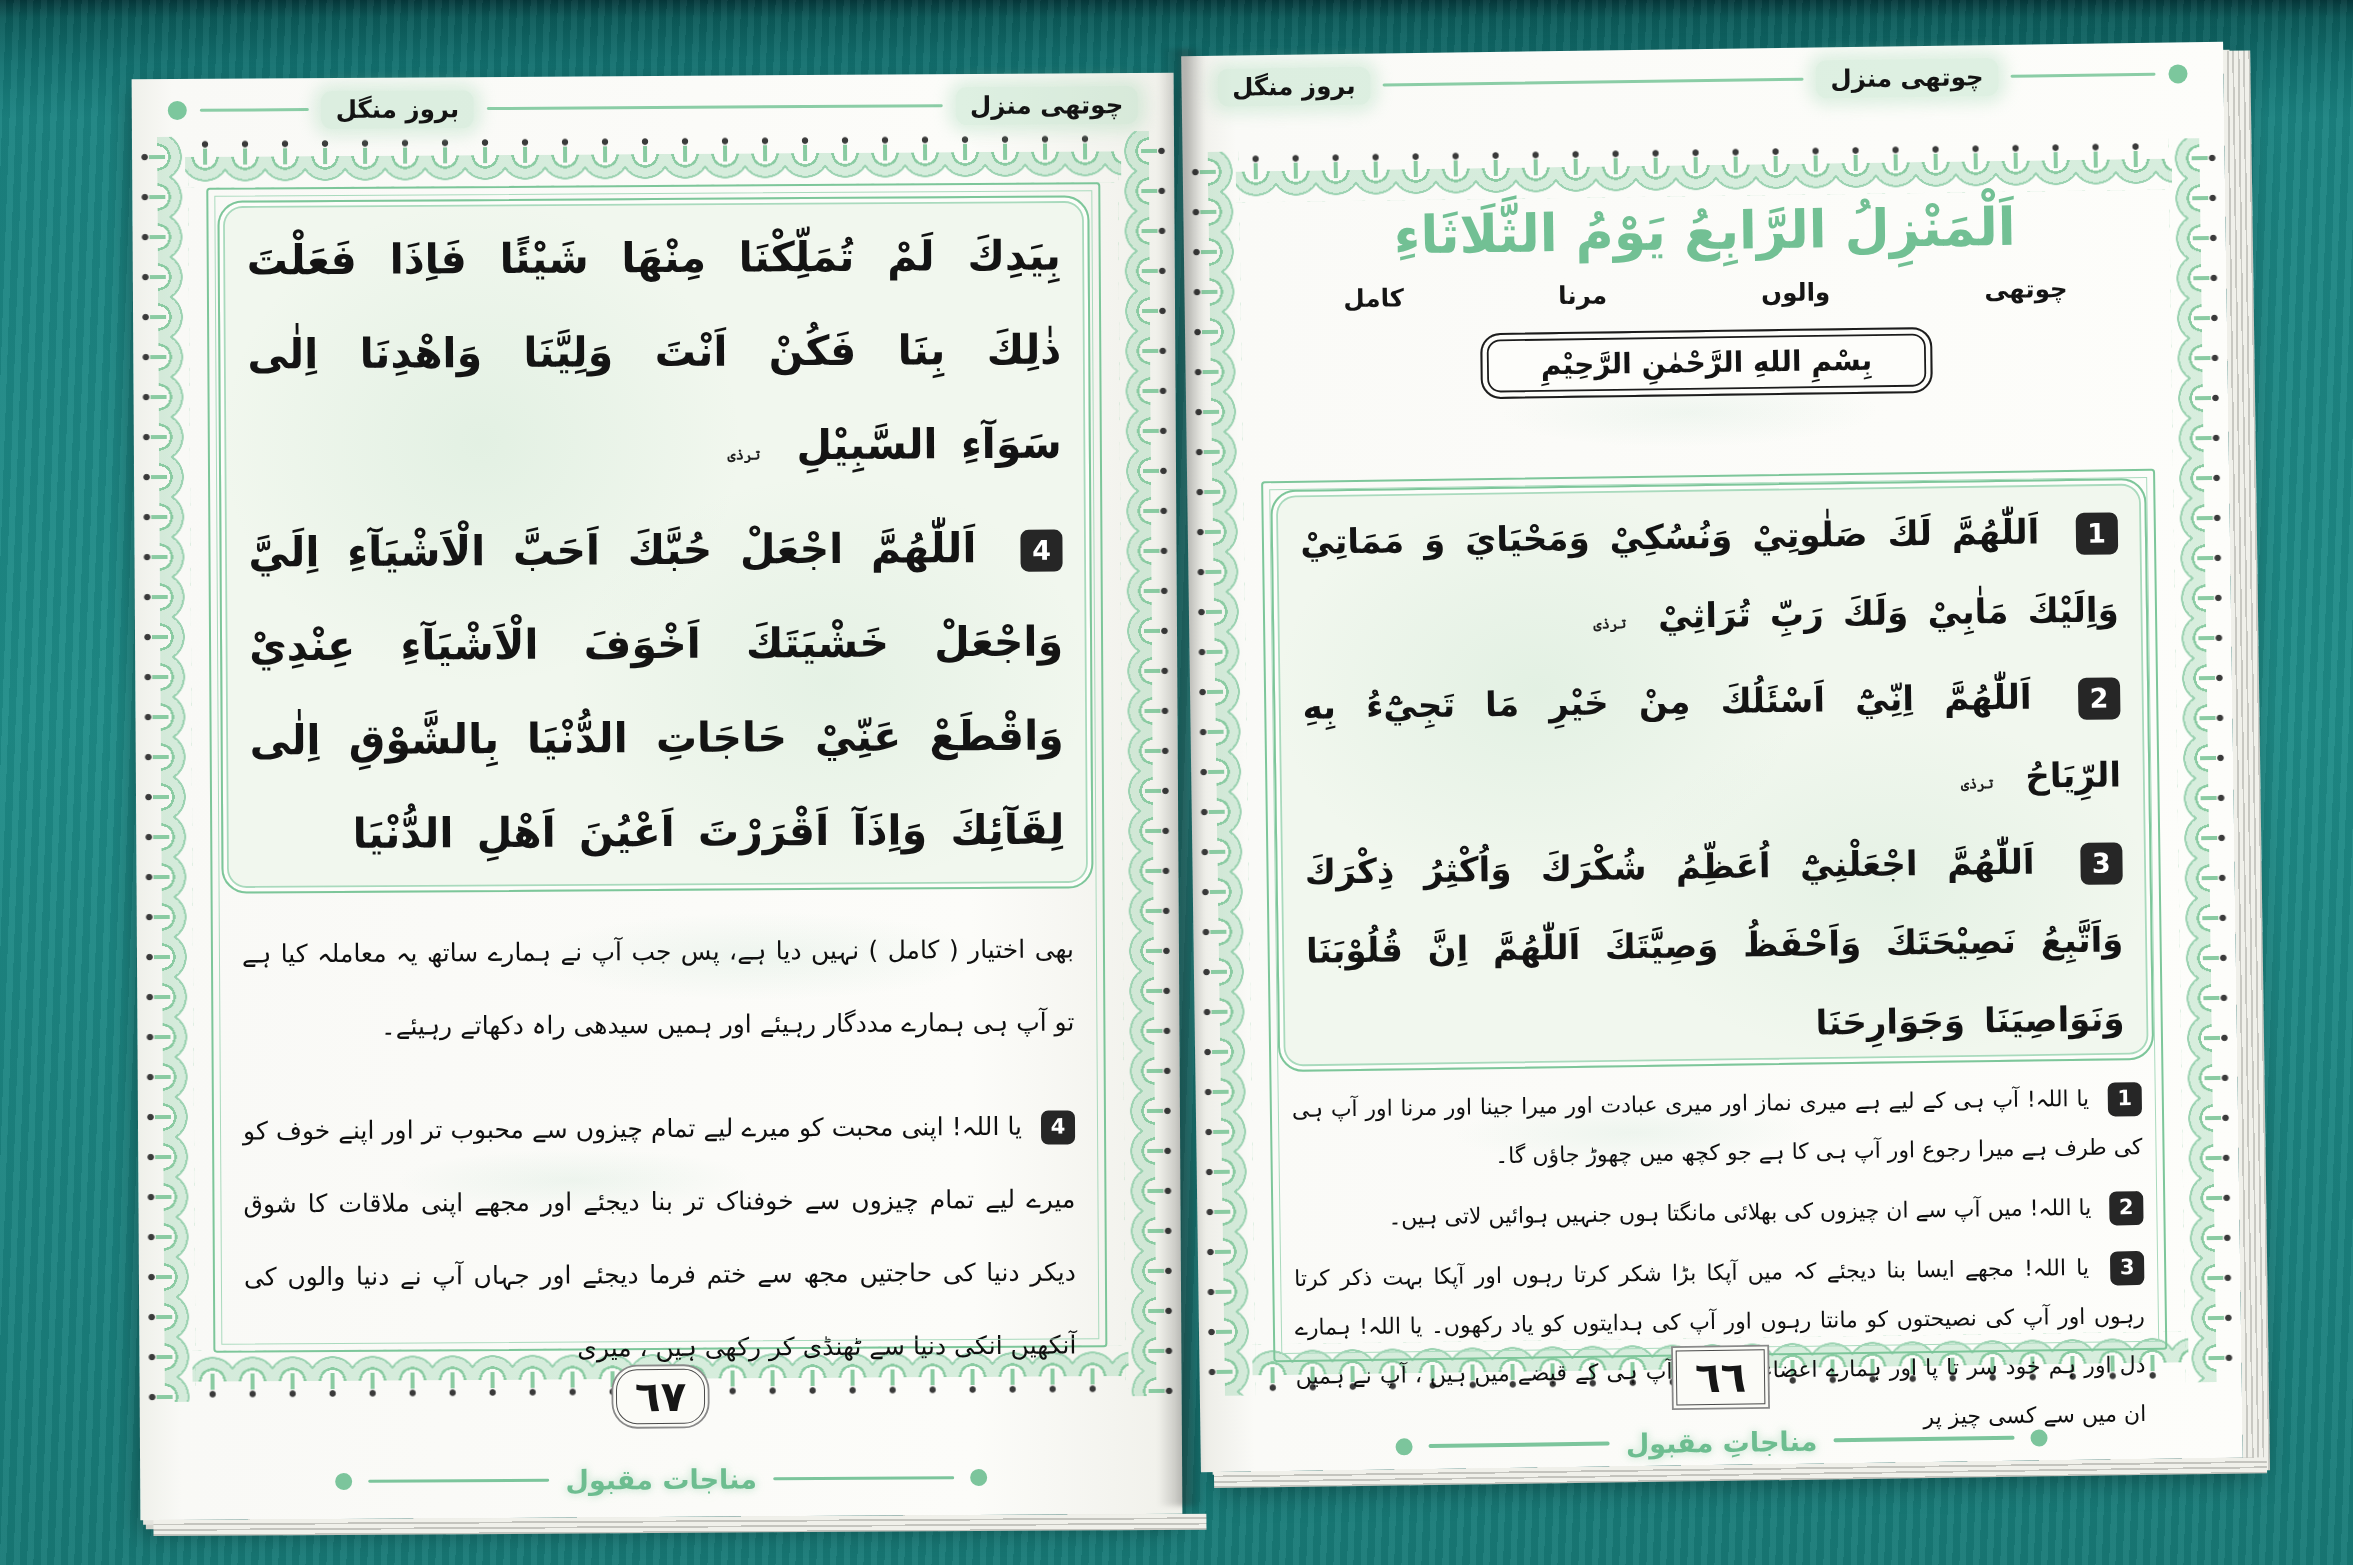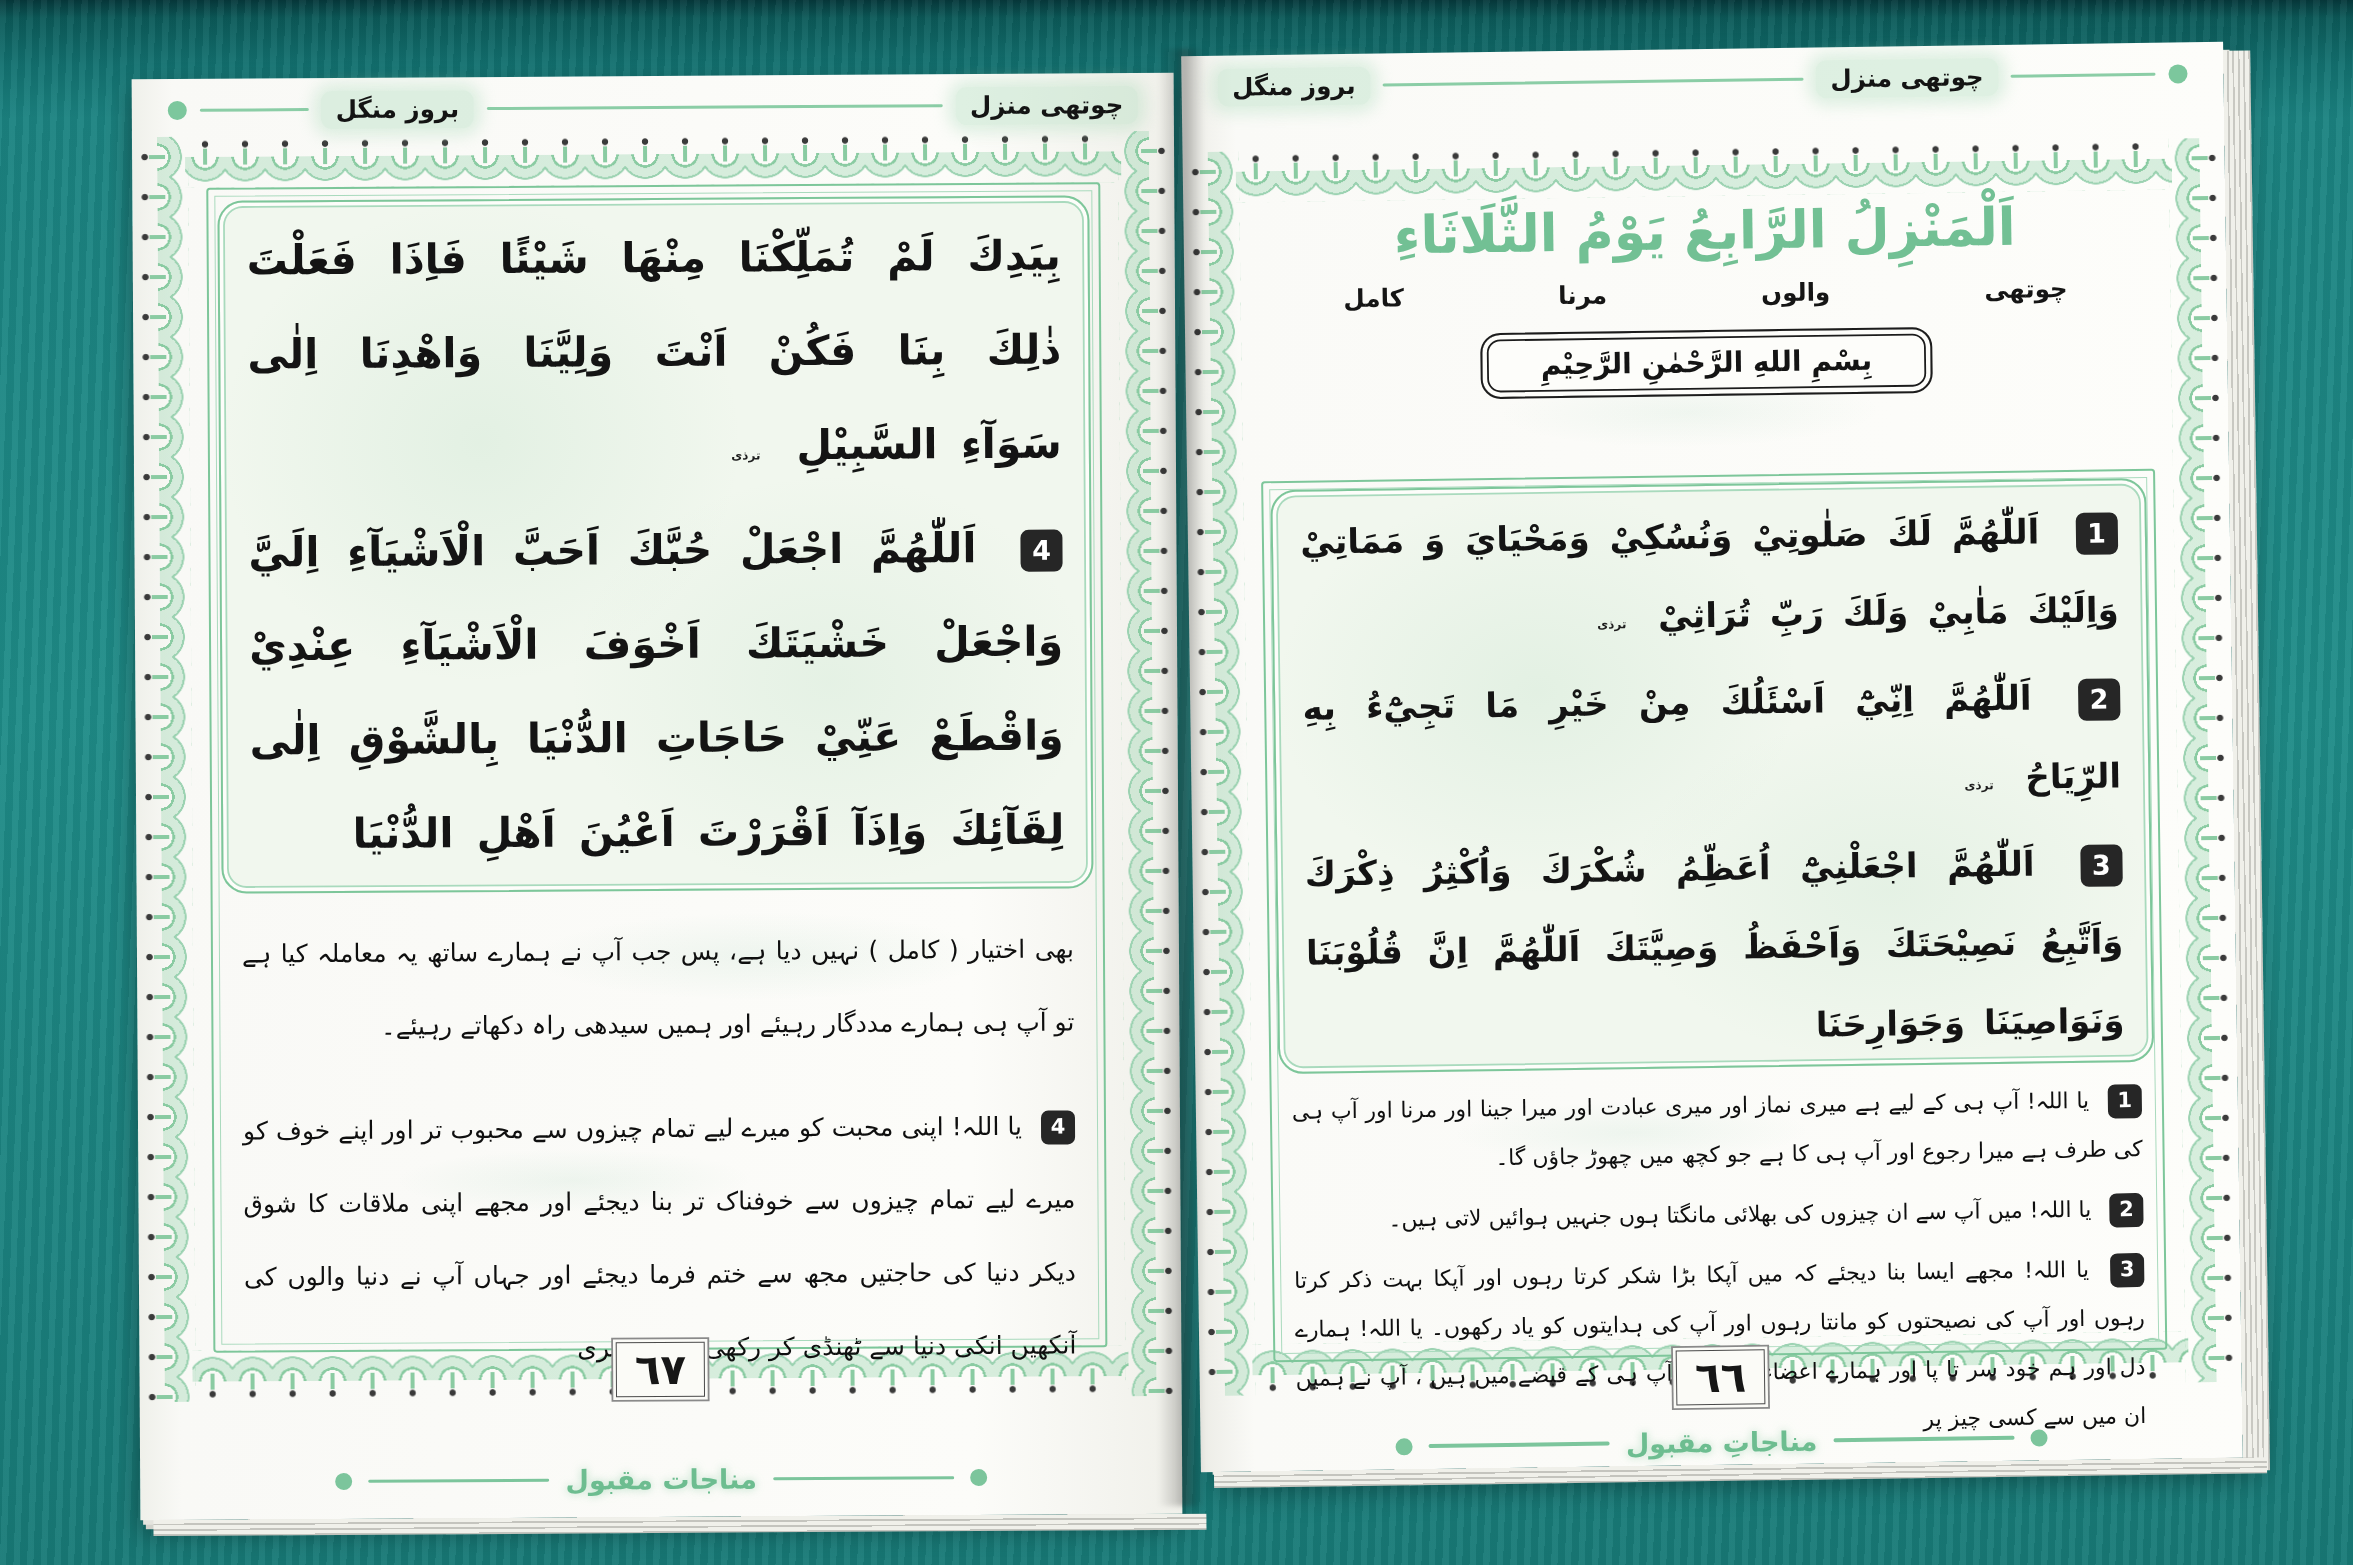--- a/index.html
+++ b/index.html
@@ -107,21 +107,21 @@
       radial-gradient(closest-side at 70% 70%,rgba(140,200,160,.12),transparent),
       #f1f7ee;
     padding:11px 27px 0;
   }
   .page-left .arabic-box{margin:11px 9px 0;min-height:678px;}
   .page-right .arabic-box{margin:7.3px 7.3px 0;min-height:555px;}
 
   .arabic-text{margin:0;direction:rtl;text-align:justify;text-align-last:right;color:#141414;font-weight:700;}
   .page-left .arabic-text{font-size:41px;line-height:94px;word-spacing:9px;}
   .page-right .arabic-text{font-size:34px;line-height:79px;word-spacing:7.3px;}
-  .source-tag{font-size:12px;font-weight:700;color:#1f1f1f;word-spacing:1.8px;margin:0 12.7px;white-space:nowrap;}
+  .source-tag{font-size:14px;font-weight:700;color:#1f1f1f;word-spacing:1.8px;margin:0 12.7px;white-space:nowrap;font-family:Liberation Serif, serif;}
 
   .num-badge{
     display:inline-flex;align-items:center;justify-content:center;
     width:42px;height:42px;border-radius:8.2px;background:#262626;color:#ffffff;
     font-size:27px;font-weight:700;vertical-align:middle;margin-left:16.3px;
   }
   .num-badge.sm{width:34px;height:34px;font-size:21px;border-radius:7.3px;margin-left:11px;}
 
   
   .urdu-text{direction:rtl;text-align:justify;text-align-last:right;color:#0f0f0f;margin:0;}
@@ -144,21 +144,21 @@
     padding:14.5px 58px;font-size:28px;font-weight:700;color:#141414;background:#fdfdfa;
   }
 
   
   .page-num{
     position:absolute;left:50%;transform:translateX(-50%);z-index:6;
     background:#fbfbf7;border:1.8px solid #4a4a4a;
     box-shadow:0 0 0 2.7px #fbfbf7,0 0 0 4.5px #8a8a8a;
     padding:1.8px 18px;font-size:42px;font-weight:700;color:#161616;direction:rtl;
   }
-  .page-left .page-num{bottom:120px;}
+  .page-left .page-num{bottom:93px;border-radius:21px;}
   .page-right .page-num{bottom:60px;}
 
   .pg-footer{position:absolute;left:0;right:0;display:flex;align-items:center;justify-content:center;gap:16.3px;z-index:5;}
   .page-left .pg-footer{bottom:22px;}
   .page-right .pg-footer{bottom:7.3px;}
   .ft-line{height:3.6px;width:181px;background:#7cc59c;border-radius:1.8px;}
   .ft-dot{width:17px;height:17px;border-radius:50%;background:#7cc59c;}
   .ft-label{color:#6dbd90;font-size:27px;font-weight:700;direction:rtl;white-space:nowrap;
     text-shadow:0 0 9px rgba(150,210,172,.65);}
 </style>

